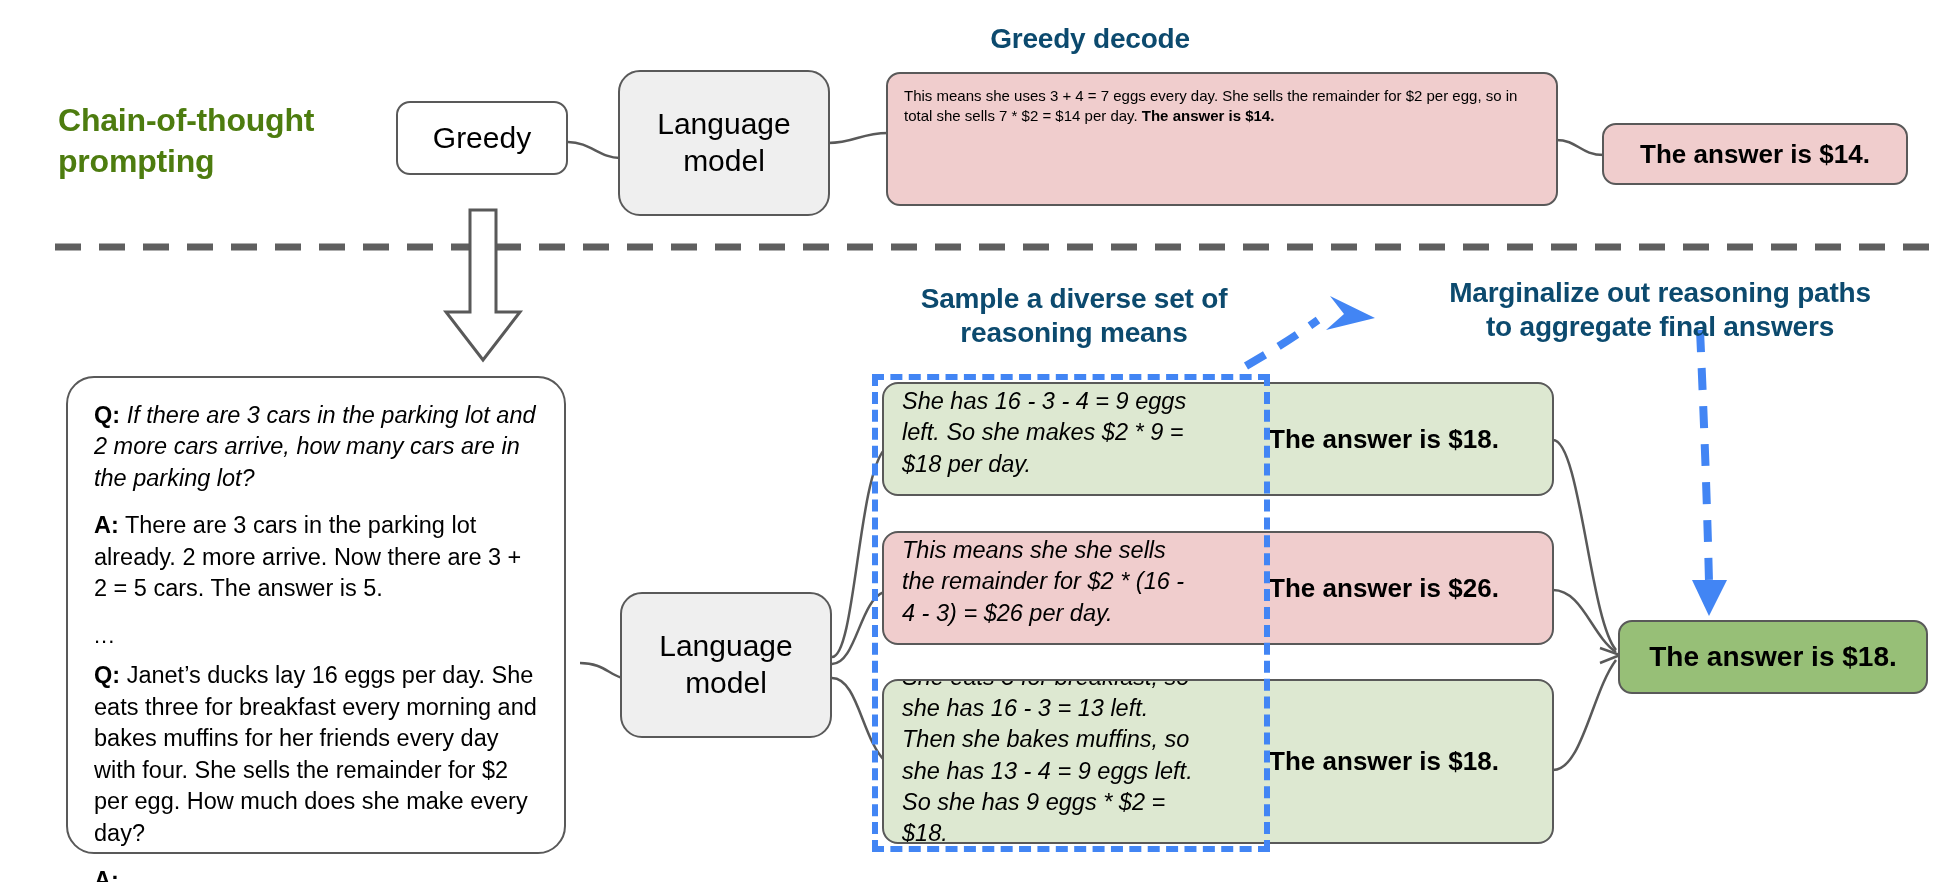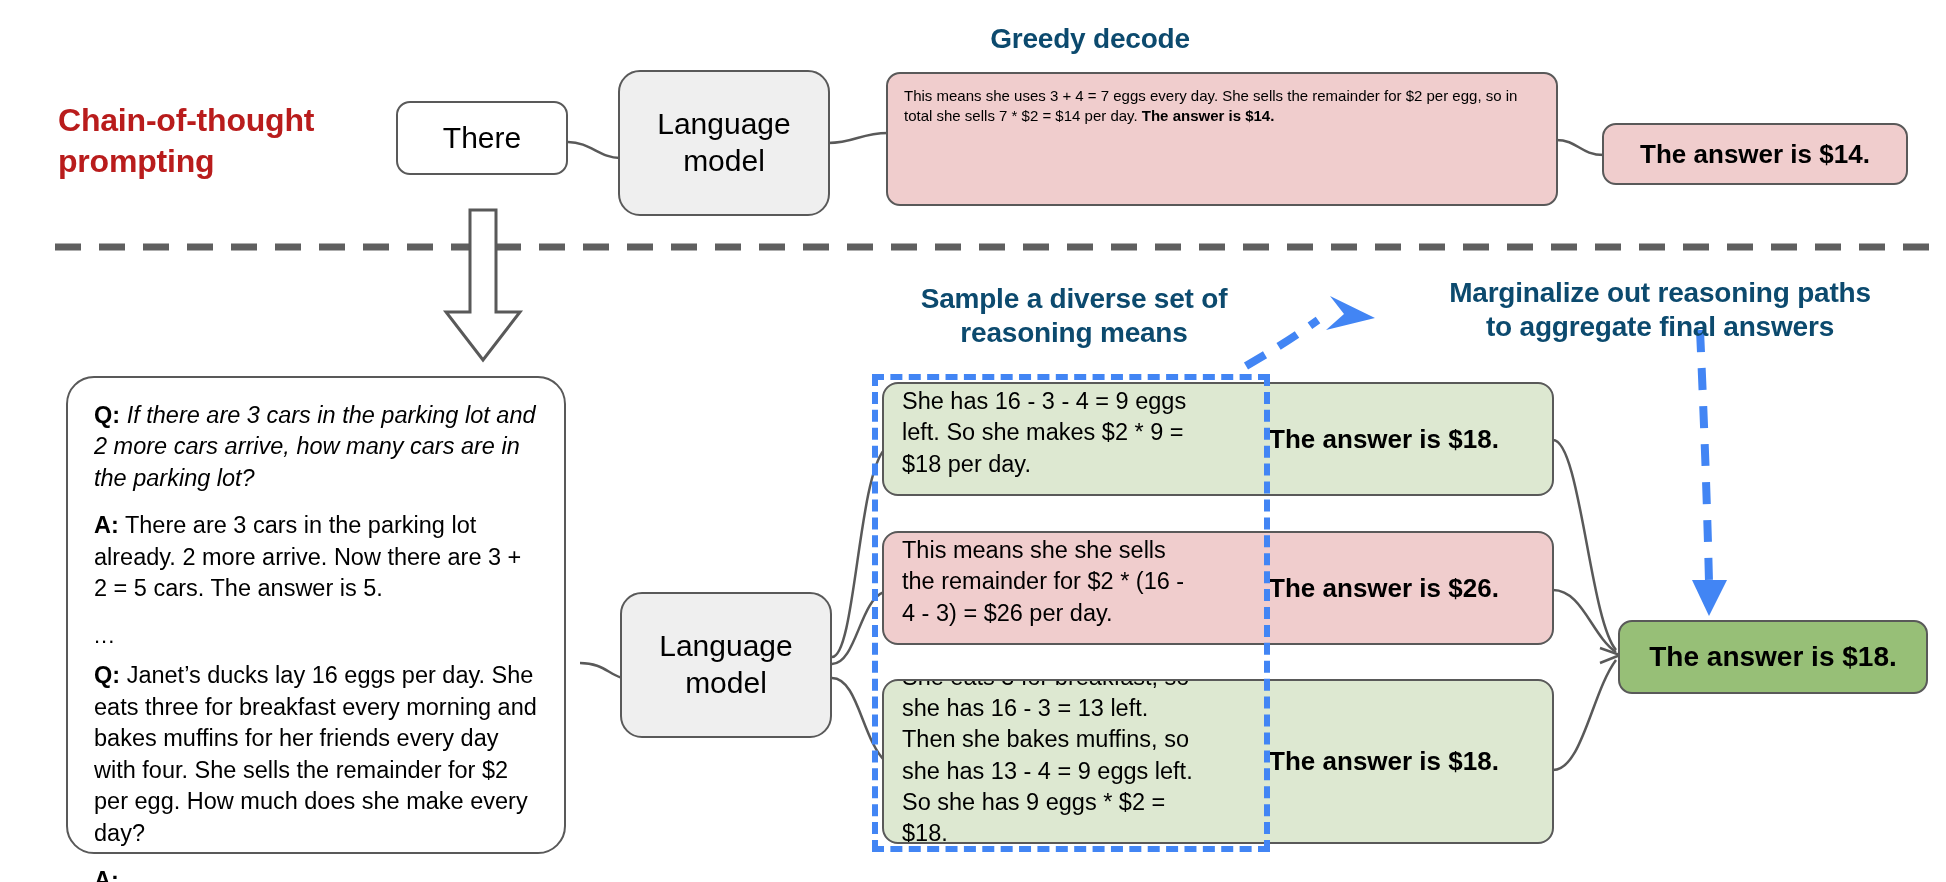--- a/index.html
+++ b/index.html
@@ -22,21 +22,21 @@
     height: 882px;
   }
   .abs { position: absolute; box-sizing: border-box; }
 
   
   .section-title {
     font-weight: bold;
     font-size: 32px;
     line-height: 1.28;
     letter-spacing: -0.2px;
-    color: #b91c1c;
+    color: #4d7c0f;
   }
 
   
   .blue-caption {
     color: #0c4a6e;
     font-weight: bold;
     font-size: 28px;
     line-height: 1.2;
     text-align: center;
     letter-spacing: -0.2px;
@@ -83,20 +83,21 @@
     display: flex;
     overflow: hidden;
   }
   .reason-text {
     padding: 14px 14px 26px 18px;
     font-size: 23.5px;
     line-height: 1.33;
     flex: 0 0 auto;
     display: flex;
     align-items: center;
+    font-style: italic;
   }
   .reason-answer {
     flex: 1 1 auto;
     display: flex;
     align-items: center;
     justify-content: center;
     font-weight: bold;
     font-size: 26px;
     padding: 0 10px;
   }
@@ -160,21 +161,21 @@
     <path d="M 1700 330 C 1704 420 1707 500 1709 582" fill="none" stroke="#4285f4" stroke-width="8" stroke-dasharray="22 16"></path>
     <path d="M 1692 580 L 1727 580 L 1709 616 Z" fill="#4285f4"></path>
   </svg>
 
   <div class="abs section-title" style="left:58px; top:100px; width:340px;">
     <div>Chain-of-thought</div>
     <div>prompting</div>
   </div>
 
   <div class="abs box box-white" style="left:396px; top:101px; width:172px; height:74px; font-size:30px;">
-    <span>There</span>
+    <span>Greedy</span>
   </div>
 
   <div class="abs box box-grey" style="left:618px; top:70px; width:212px; height:146px;">
     <span style="white-space:pre-line;">Language
 model</span>
   </div>
 
   <div class="abs blue-caption" style="left:890px; top:22px; width:400px;">
     <span>Greedy decode</span>
   </div>

